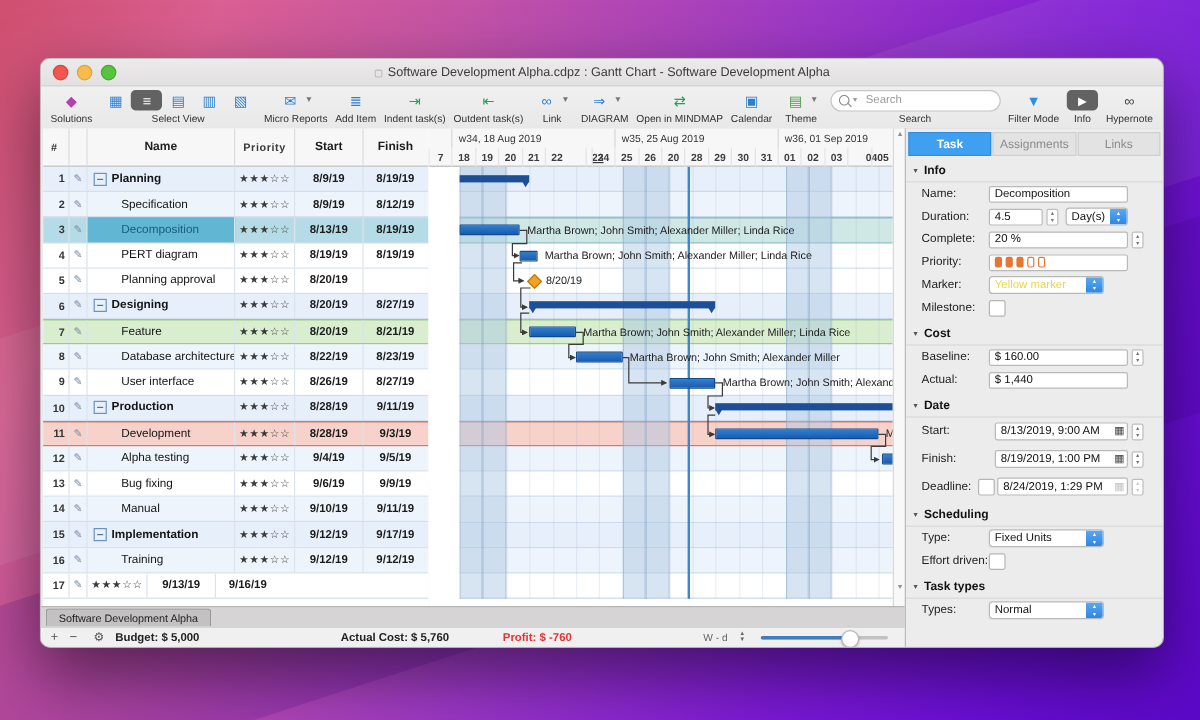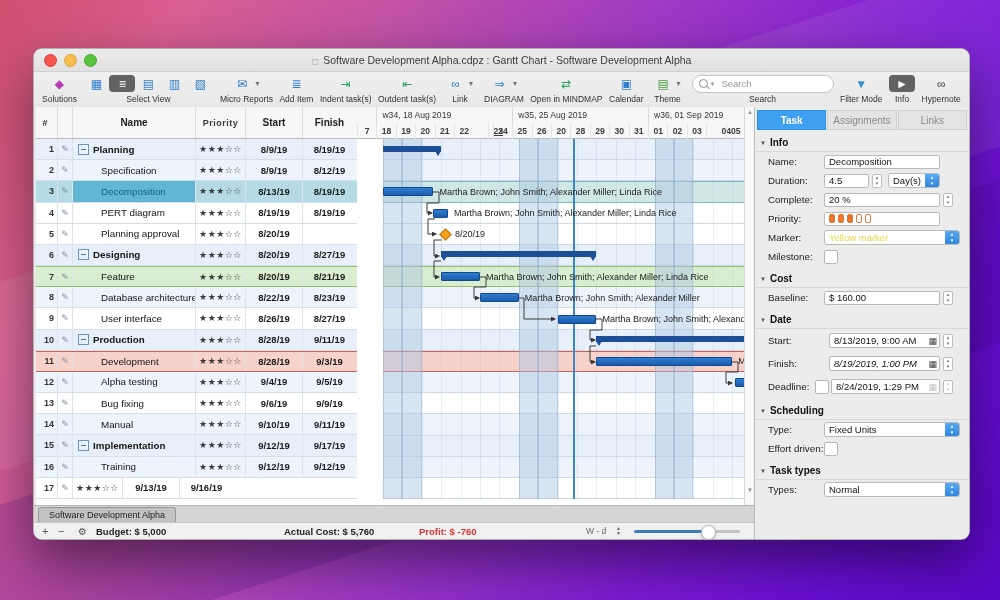--- a/index.html
+++ b/index.html
@@ -107,21 +107,21 @@
   .ptabs{display:flex;gap:1px;margin:3px 2px 0 2px;height:20px;}
   .ptab{flex:1;display:flex;align-items:center;justify-content:center;font-size:10px;color:#8a8a8a;background:#e3e3e3;border:1px solid #cfcfcf;box-sizing:border-box;}
   .ptab.active{background:#3fa0f2;border-color:#2f8fe0;color:#fff;font-weight:bold;}
   .psec{display:flex;align-items:center;height:17px;margin-top:4px;border-bottom:1px solid #d8d8d8;}
   .psec .tri{font-size:6px;color:#555;margin:0 4px 0 5px;}
   .psec .ptitle{font-size:10px;font-weight:bold;color:#111;}
   .prow{position:relative;height:19px;display:flex;align-items:center;}
   .prow.tall{height:23px;}
   .plabel{position:absolute;left:13px;font-size:9.8px;color:#222;}
   .pinput{position:absolute;left:69px;width:116px;height:14px;border:1px solid #b9b9b9;border-radius:2px;background:#fff;font-size:9.5px;color:#111;padding:0 4px;box-sizing:border-box;font-family:"Liberation Sans",sans-serif;}
-  .pselect{position:absolute;left:69px;width:136px;height:15px;background:#fff;border:1px solid #b9b9b9;border-radius:3px;display:flex;align-items:center;box-sizing:border-box;overflow:hidden;}
+  .pselect{position:absolute;left:69px;width:96px;height:15px;background:#fff;border:1px solid #b9b9b9;border-radius:3px;display:flex;align-items:center;box-sizing:border-box;overflow:hidden;}
   .pselect .val{flex:1;font-size:9.5px;color:#111;padding-left:4px;white-space:nowrap;overflow:hidden;}
   .pselect .cap{width:14px;height:100%;background:linear-gradient(#5aa9f0,#2f86e0);display:flex;flex-direction:column;align-items:center;justify-content:center;color:#fff;font-size:4.5px;line-height:1.2;flex-shrink:0;}
   .stepper{position:absolute;width:10px;height:14px;border:1px solid #bdbdbd;border-radius:2px;background:#fff;display:flex;flex-direction:column;align-items:center;justify-content:center;font-size:4.5px;color:#777;line-height:1.2;box-sizing:border-box;}
   .checkbox{position:absolute;width:12px;height:12px;border:1px solid #b5b5b5;border-radius:2px;background:#fff;}
   .prio-box{position:absolute;left:69px;width:116px;height:14px;border:1px solid #b9b9b9;border-radius:2px;background:#fff;display:flex;align-items:center;gap:3px;padding-left:4px;box-sizing:border-box;}
   .pseg{width:6px;height:9px;border-radius:2px;border:1px solid #e0763a;box-sizing:border-box;}
   .pseg.fill{background:#e8762d;}
   .calic{font-size:9px;color:#444;margin-left:auto;margin-right:2px;}
   .calic.dis{color:#c4c4c4;}
   .yellowtxt{color:#ecd54c !important;}
@@ -673,39 +673,43 @@
           <span class="ptitle">Cost</span>
         </div>
       <div class="prow">
         <span class="plabel">Baseline:</span>
         <input class="pinput" value="$ 160.00" style="">
         <span class="stepper" style="left:188px;">
             <span>▲</span>
             <span>▼</span>
           </span>
       </div>
+      <div class="prow">
+        <span class="plabel">Actual:</span>
+        <input class="pinput" value="$ 1,440" style="">
+      </div>
 
       <div class="psec">
           <span class="tri">▼</span>
           <span class="ptitle">Date</span>
         </div>
       <div class="prow tall">
         <span class="plabel">Start:</span>
         <span class="pselect" style="left:74px;width:111px;border-radius:2px;">
             <span class="val">8/13/2019, 9:00 AM</span>
             <span class="calic">▦</span>
           </span>
         <span class="stepper" style="left:188px;">
             <span>▲</span>
             <span>▼</span>
           </span>
       </div>
       <div class="prow tall">
         <span class="plabel">Finish:</span>
-        <span class="pselect" style="left:74px;width:111px;border-radius:2px;font-style:italic;">
+        <span class="pselect" style="left:74px;width:111px;border-radius:2px;">
             <span class="val">8/19/2019, 1:00 PM</span>
             <span class="calic">▦</span>
           </span>
         <span class="stepper" style="left:188px;">
             <span>▲</span>
             <span>▼</span>
           </span>
       </div>
       <div class="prow tall">
         <span class="plabel">Deadline:</span>

